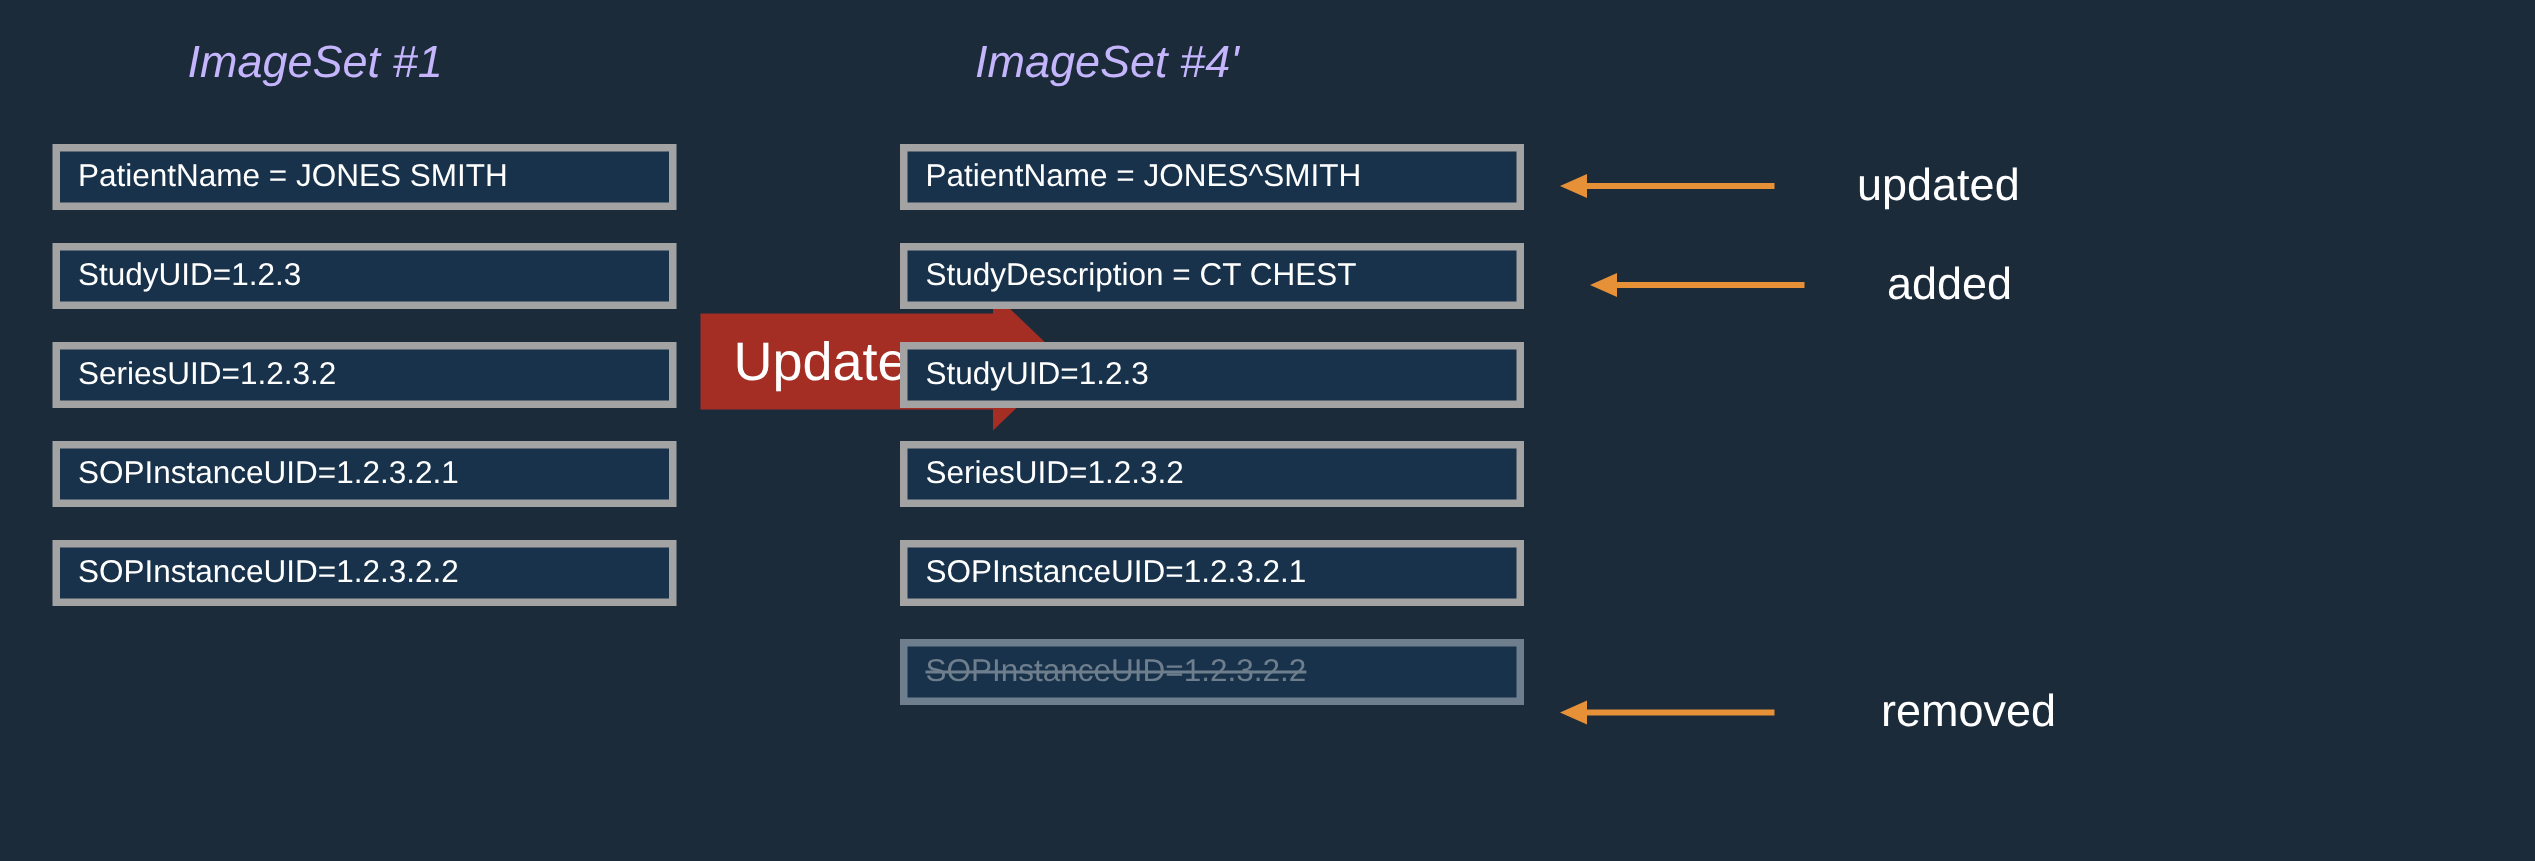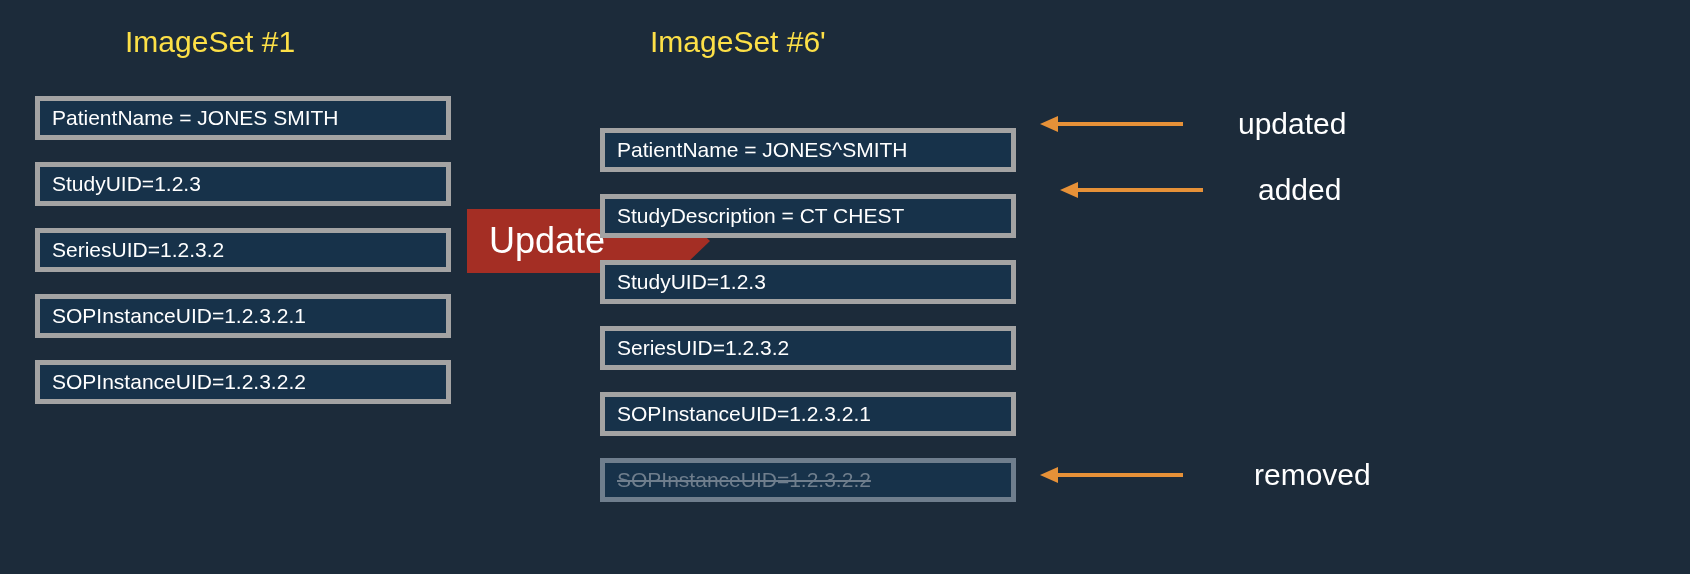--- a/index.html
+++ b/index.html
@@ -14,34 +14,35 @@
   }
   .stage {
     position: relative;
     width: 1690px;
     height: 574px;
   }
   .col-title {
     position: absolute;
     font-size: 30px;
     font-weight: 400;
-    color: #fde047;
+    color: #c4b5fd;
+    font-style: italic;
   }
   .title-left { left: 125px; top: 25px; }
   .title-right { left: 650px; top: 25px; }
 
   .col {
     position: absolute;
     width: 416px;
     display: flex;
     flex-direction: column;
     gap: 22px;
   }
   .col-left { left: 35px; top: 96px; }
-  .col-right { left: 600px; top: 96px; margin-top: 32px; }
+  .col-right { left: 600px; top: 96px; }
 
   .card {
     box-sizing: border-box;
     height: 44px;
     border: 5px solid #a3a3a3;
     background: #17324a;
     display: flex;
     align-items: center;
     padding: 0 12px;
     font-size: 21px;
@@ -122,21 +123,21 @@
   .ann-updated { left: 1040px; top: 107px; }
   .ann-added   { left: 1060px; top: 173px; }
   .ann-removed { left: 1040px; top: 458px; gap: 16px; }
 </style>
 </head>
 <body>
 
 <div class="stage">
 
   <div class="col-title title-left">ImageSet #1</div>
-  <div class="col-title title-right">ImageSet #6'</div>
+  <div class="col-title title-right">ImageSet #4'</div>
 
   <div class="col col-left">
     <div class="card">
         <span>PatientName = JONES SMITH</span>
       </div>
     <div class="card">
         <span>StudyUID=1.2.3</span>
       </div>
     <div class="card">
         <span>SeriesUID=1.2.3.2</span>

